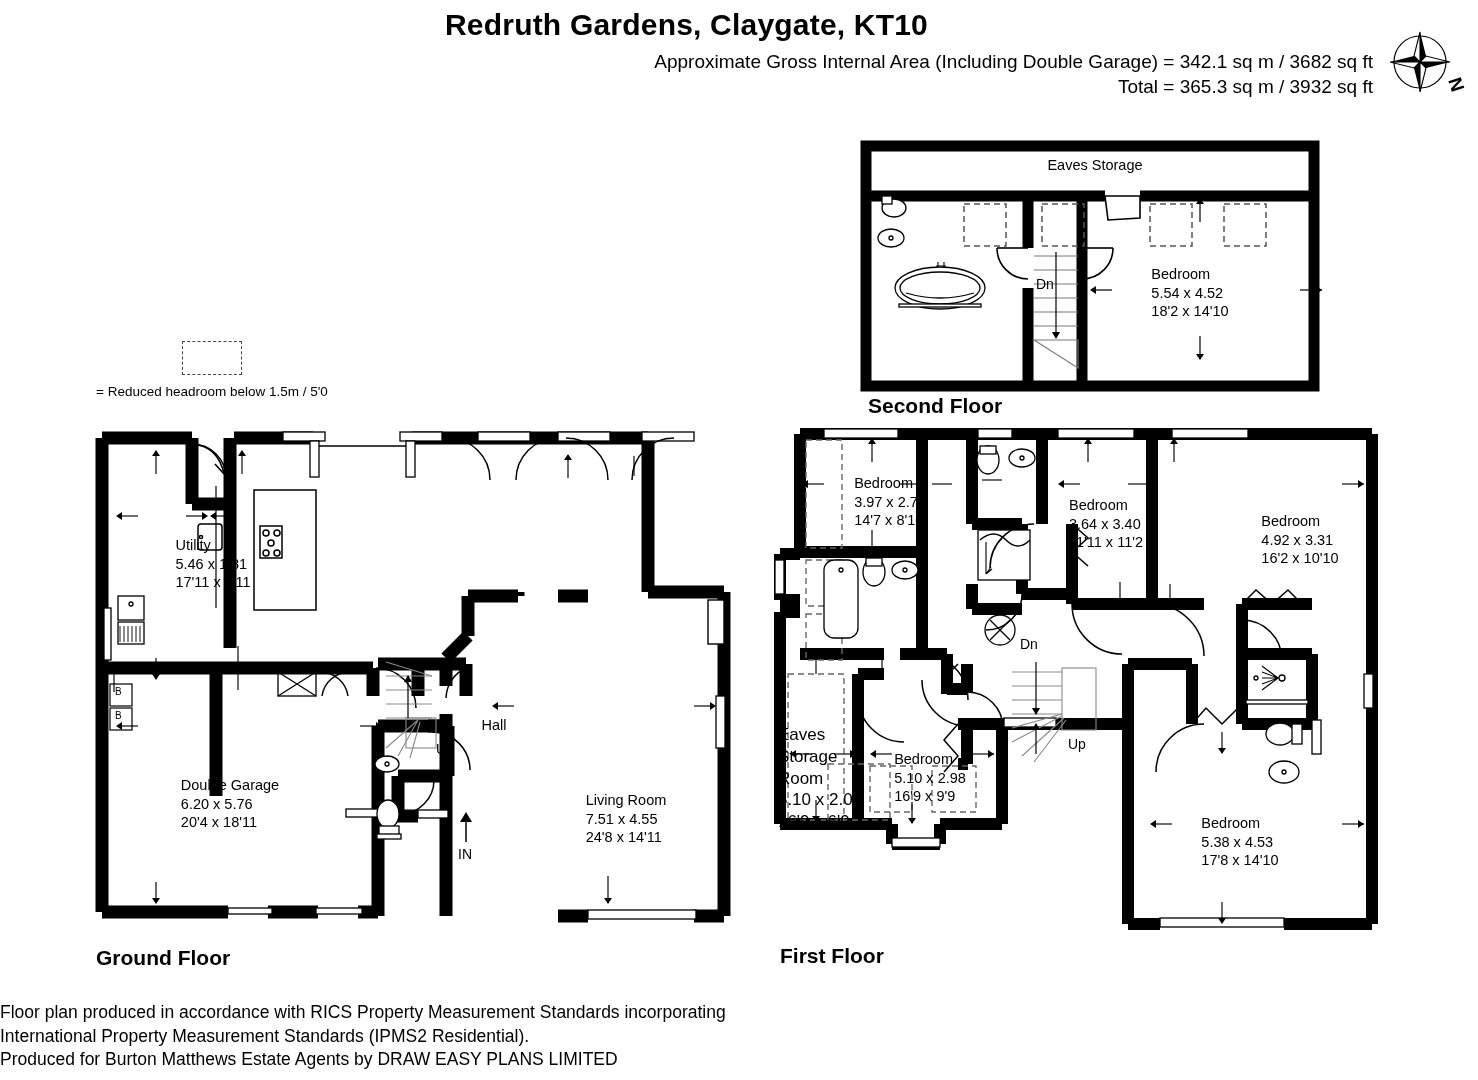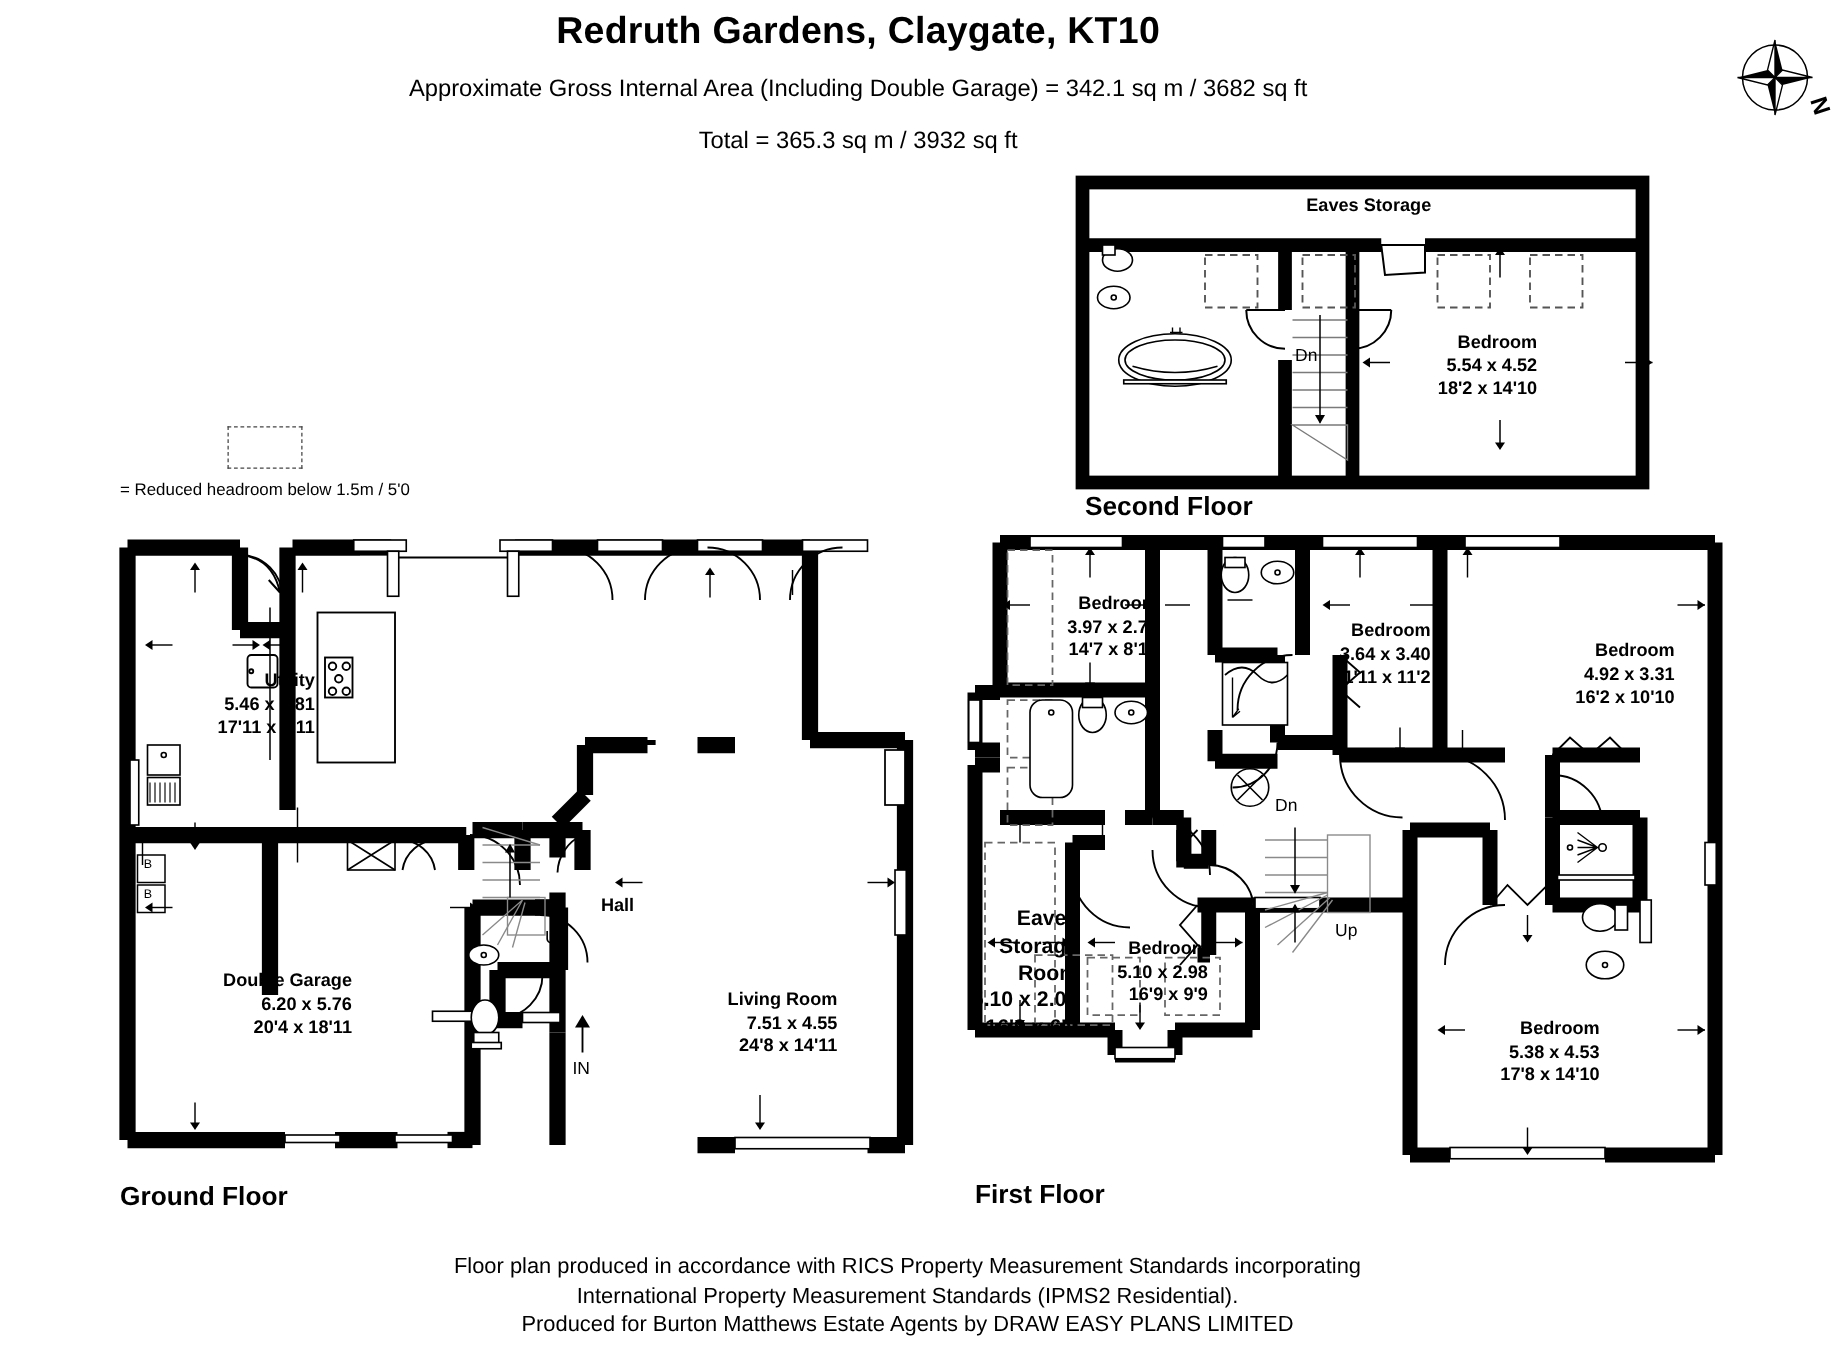--- a/index.html
+++ b/index.html
@@ -19,21 +19,21 @@
   
   #header {
     position: absolute; left: 0; top: 8px; width: 1373px;
     text-align: center;
   }
   #plan-title {
     font-size: 30px; font-weight: bold; letter-spacing: .2px;
     margin: 0 0 6px 0; line-height: 1.15;
   }
   .area-line {
-    font-size: 19px; line-height: 1.35; margin: 16px;
+    font-size: 19px; line-height: 1.35; margin: 0; text-align: right;
   }
 
   
   #compass { position: absolute; left: 1386px; top: 28px; width: 86px; height: 82px; }
 
   
   #legend {
     position: absolute; left: 96px; top: 341px;
     display: flex; align-items: center; gap: 9px; flex-direction: column;
   }
@@ -51,41 +51,40 @@
     white-space: nowrap;
   }
 
   
   .plan { position: absolute; }
   .plan svg { display: block; overflow: visible; }
 
   
   .room-label {
     position: absolute;
-    text-align: right;
+    text-align: left;
     font-size: 14.5px;
     line-height: 1.28;
     white-space: nowrap;
     transform: translateX(-50%);
-    font-weight: bold;
   }
   .room-label.small { font-size: 17px; }
   .rl-name { display: block; }
   .rl-dim  { display: block; }
 
   .tiny-label {
     position: absolute;
     font-size: 14px;
     white-space: nowrap;
   }
 
   
   #footer {
     position: absolute; left: 0; bottom: 8px; width: 1452px;
-    text-align: center;
+    text-align: left;
   }
   #footer p { margin: 0; font-size: 17.5px; line-height: 1.35; }
 </style>
 </head>
 <body>
 
 <div id="header">
   <h1 id="plan-title">Redruth Gardens, Claygate, KT10</h1>
   <p class="area-line">Approximate Gross Internal Area (Including Double Garage) = 342.1 sq m / 3682 sq ft</p>
   <p class="area-line">Total = 365.3 sq m / 3932 sq ft</p>

